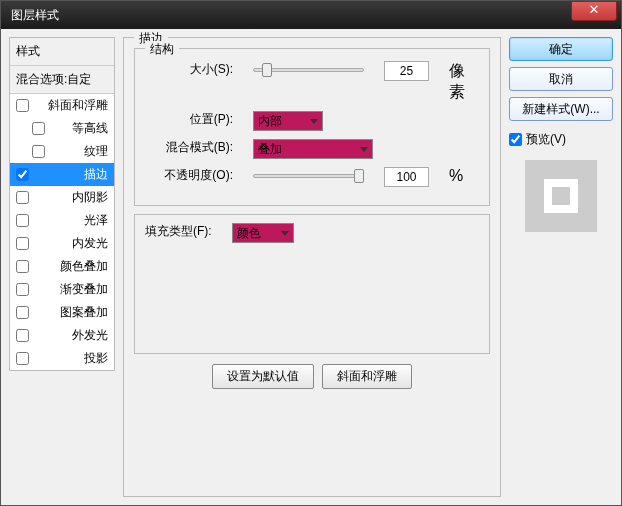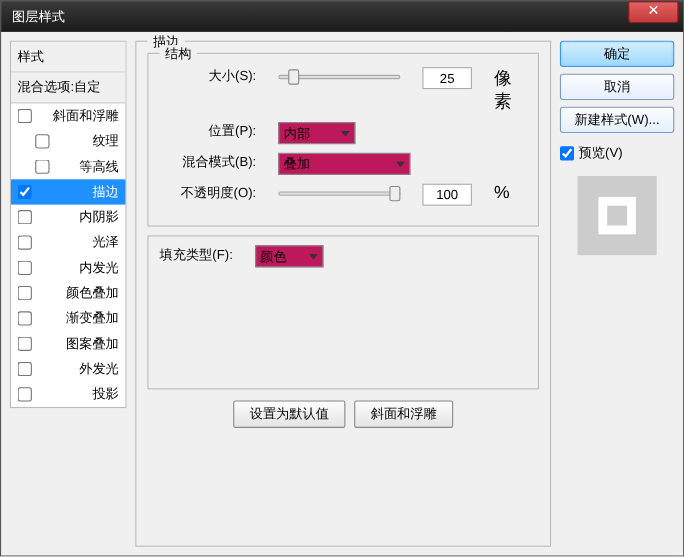--- a/index.html
+++ b/index.html
@@ -56,25 +56,25 @@
       <div class="styles-box">
         <div class="styles-header">样式</div>
         <div class="blend-options">混合选项:自定</div>
         <div class="style-list" id="style-list">
             <div class="style-item">
               <input type="checkbox" style="">
               <span>斜面和浮雕</span>
             </div>
             <div class="style-item indent">
               <input type="checkbox" style="">
-              <span>纹理</span>
+              <span>等高线</span>
             </div>
             <div class="style-item indent">
               <input type="checkbox" style="">
-              <span>等高线</span>
+              <span>纹理</span>
             </div>
             <div class="style-item selected">
               <input type="checkbox" checked="" style="">
               <span>描边</span>
             </div>
             <div class="style-item">
               <input type="checkbox" style="">
               <span>内阴影</span>
             </div>
             <div class="style-item">

